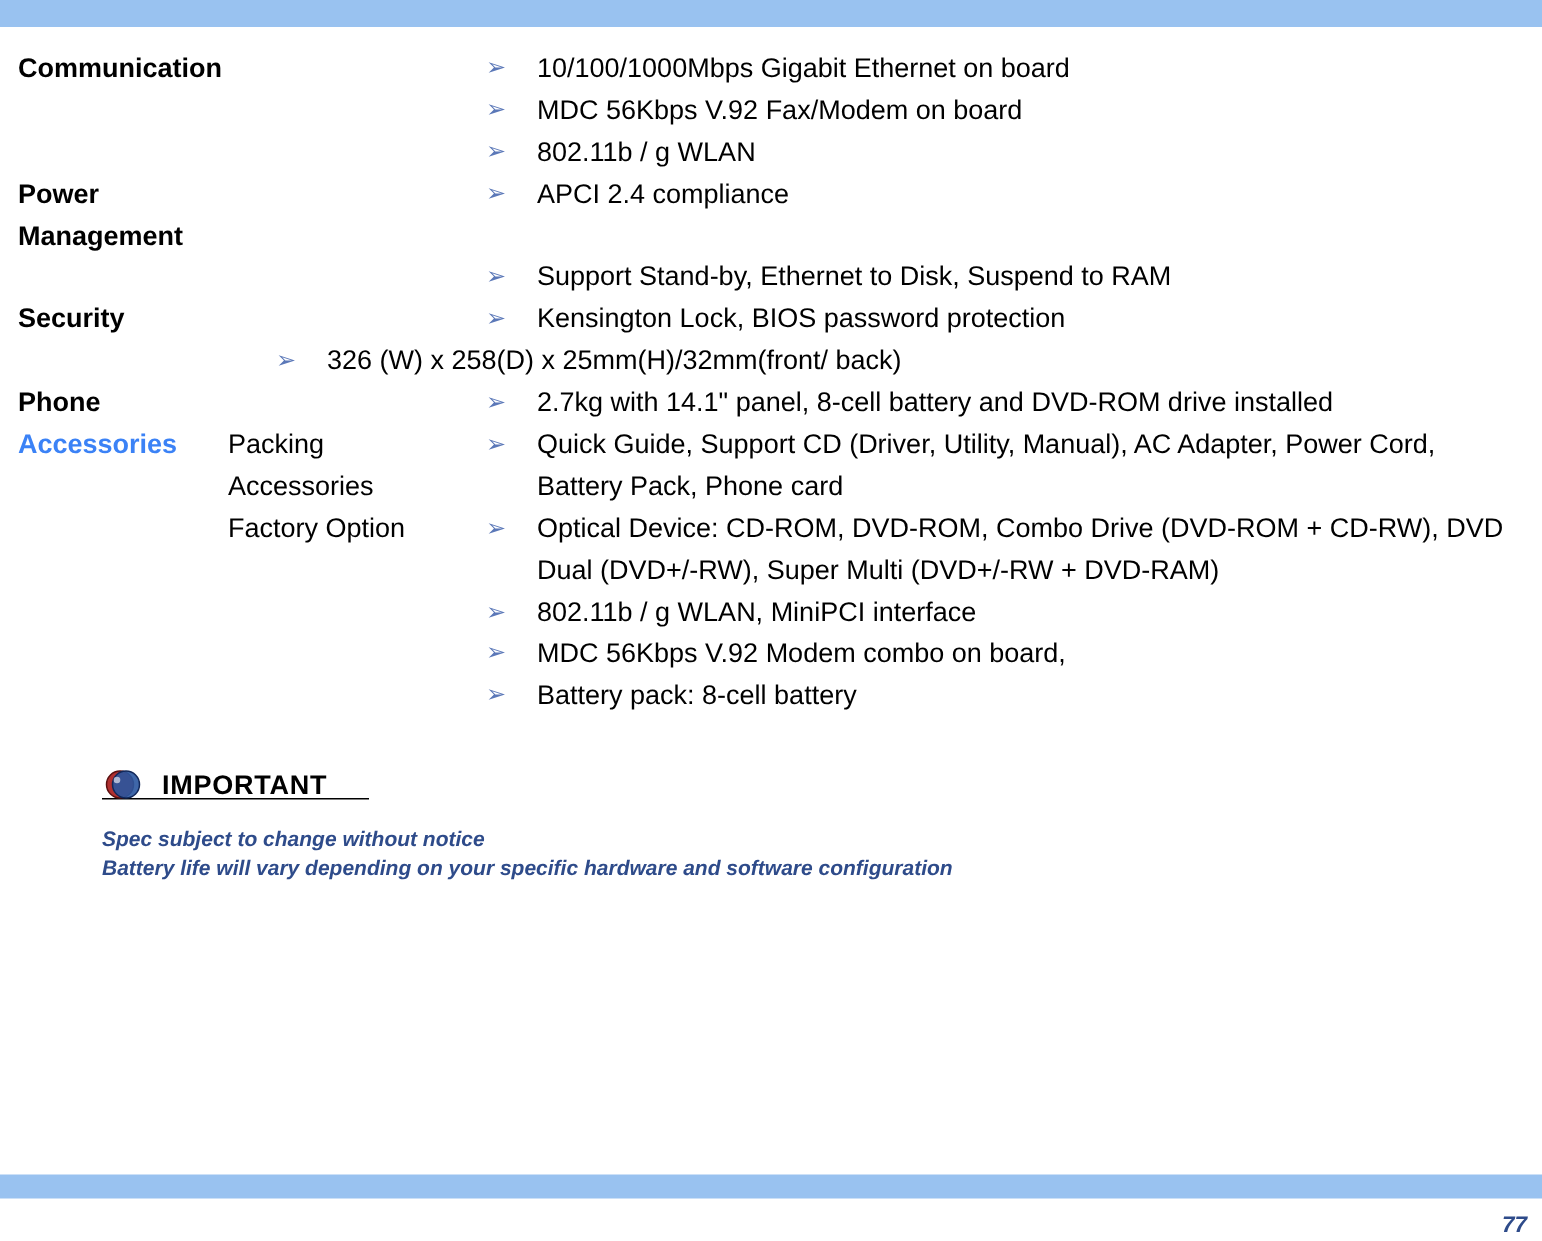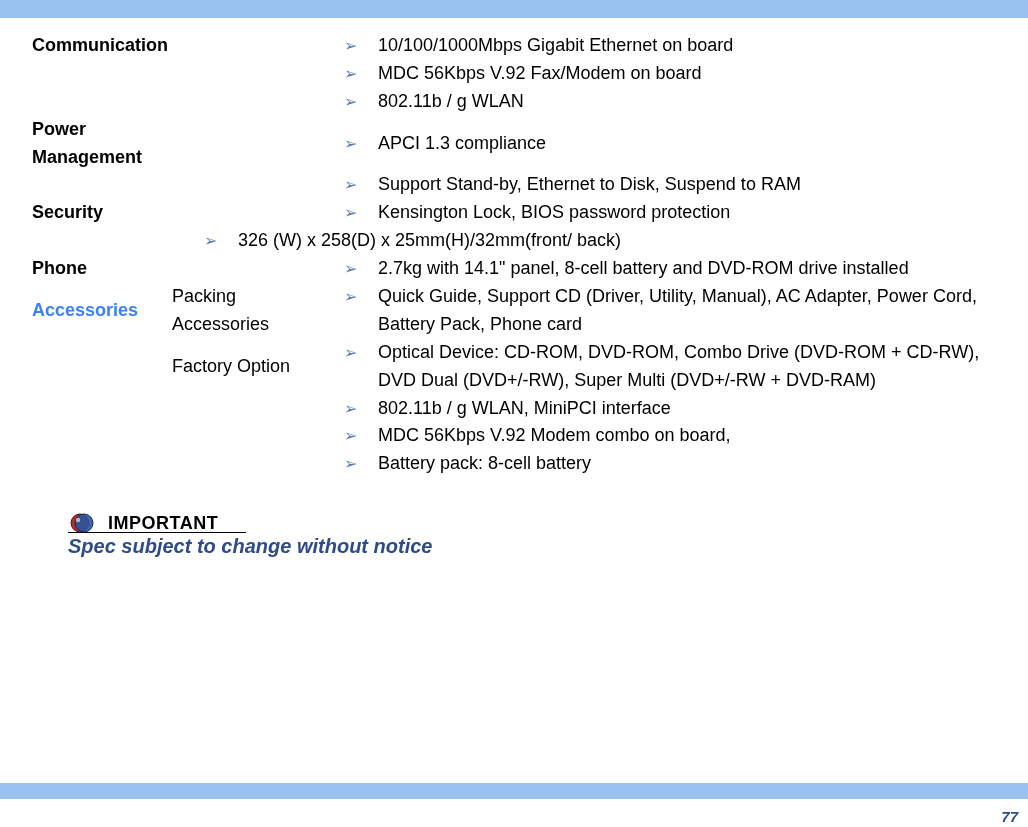--- a/index.html
+++ b/index.html
@@ -18,22 +18,21 @@
     .content {
       padding: 14px 12px 0 12px;
     }
     .spec-table {
       width: 100%;
       font-size: 18px;
       line-height: 1.55;
     }
     .spec-row {
       display: flex;
-      align-items: center;
-      margin-left: 20px;
+      align-items: flex-start;
     }
     .col-cat {
       width: 140px;
       font-weight: bold;
       flex-shrink: 0;
       color: #000;
     }
     .col-cat.dim { color: #3b82f6; }
     .col-sub {
       width: 158px;
@@ -84,23 +83,23 @@
     }
     .important-divider {
       border-bottom: 1px solid #000;
       width: 178px;
       margin-top:-4px;
     }
     .notes {
       font-weight: bold;
       font-style: italic;
       color: #2e4b8a;
-      font-size: 20px;
+      font-size: 14px;
       line-height: 1.35;
-      margin-top: 0;
+      margin-top: 17px;
     }
     .bottom-bar {
       position: absolute;
       bottom: 28px;
       left: 0;
       width: 100%;
       height: 16px;
       background: #99c2f0;
     }
     .page-num {
@@ -149,21 +148,21 @@
             <span class="item-text">802.11b / g WLAN</span>
           </div>
         </div>
       </div>
       <div class="spec-row">
         <div class="col-cat">Power Management</div>
         <div class="col-sub"></div>
         <div class="col-items">
           <div class="item-line">
             <span class="bullet">➢</span>
-            <span class="item-text">APCI 1.3 compliance</span>
+            <span class="item-text">APCI 2.4 compliance</span>
           </div>
         </div>
       </div>
       <div class="spec-row">
         <div class="col-cat"></div>
         <div class="col-sub"></div>
         <div class="col-items">
           <div class="item-line">
             <span class="bullet">➢</span>
             <span class="item-text">Support Stand-by, Ethernet to Disk, Suspend to RAM</span>
@@ -258,18 +257,19 @@
           <ellipse cx="10" cy="10" rx="9" ry="9" fill="#b03030" stroke="#5a1010" stroke-width="1"></ellipse>
           <ellipse cx="14" cy="10" rx="9" ry="9" fill="#2a56a0" stroke="#12285a" stroke-width="1" fill-opacity="0.9"></ellipse>
           <ellipse cx="8" cy="7" rx="2.2" ry="2.2" fill="#fff" fill-opacity="0.6"></ellipse>
         </svg>
       </span>
       <span class="important-label">IMPORTANT</span>
     </div>
     <div class="important-divider"></div>
     <div class="notes" id="notes">
         <div>Spec subject to change without notice</div>
+        <div>Battery life will vary depending on your specific hardware and software configuration</div>
       </div>
   </div>
 </div>
 
 <div class="bottom-bar"></div>
 <div class="page-num">77</div>
 
 </body></html>

